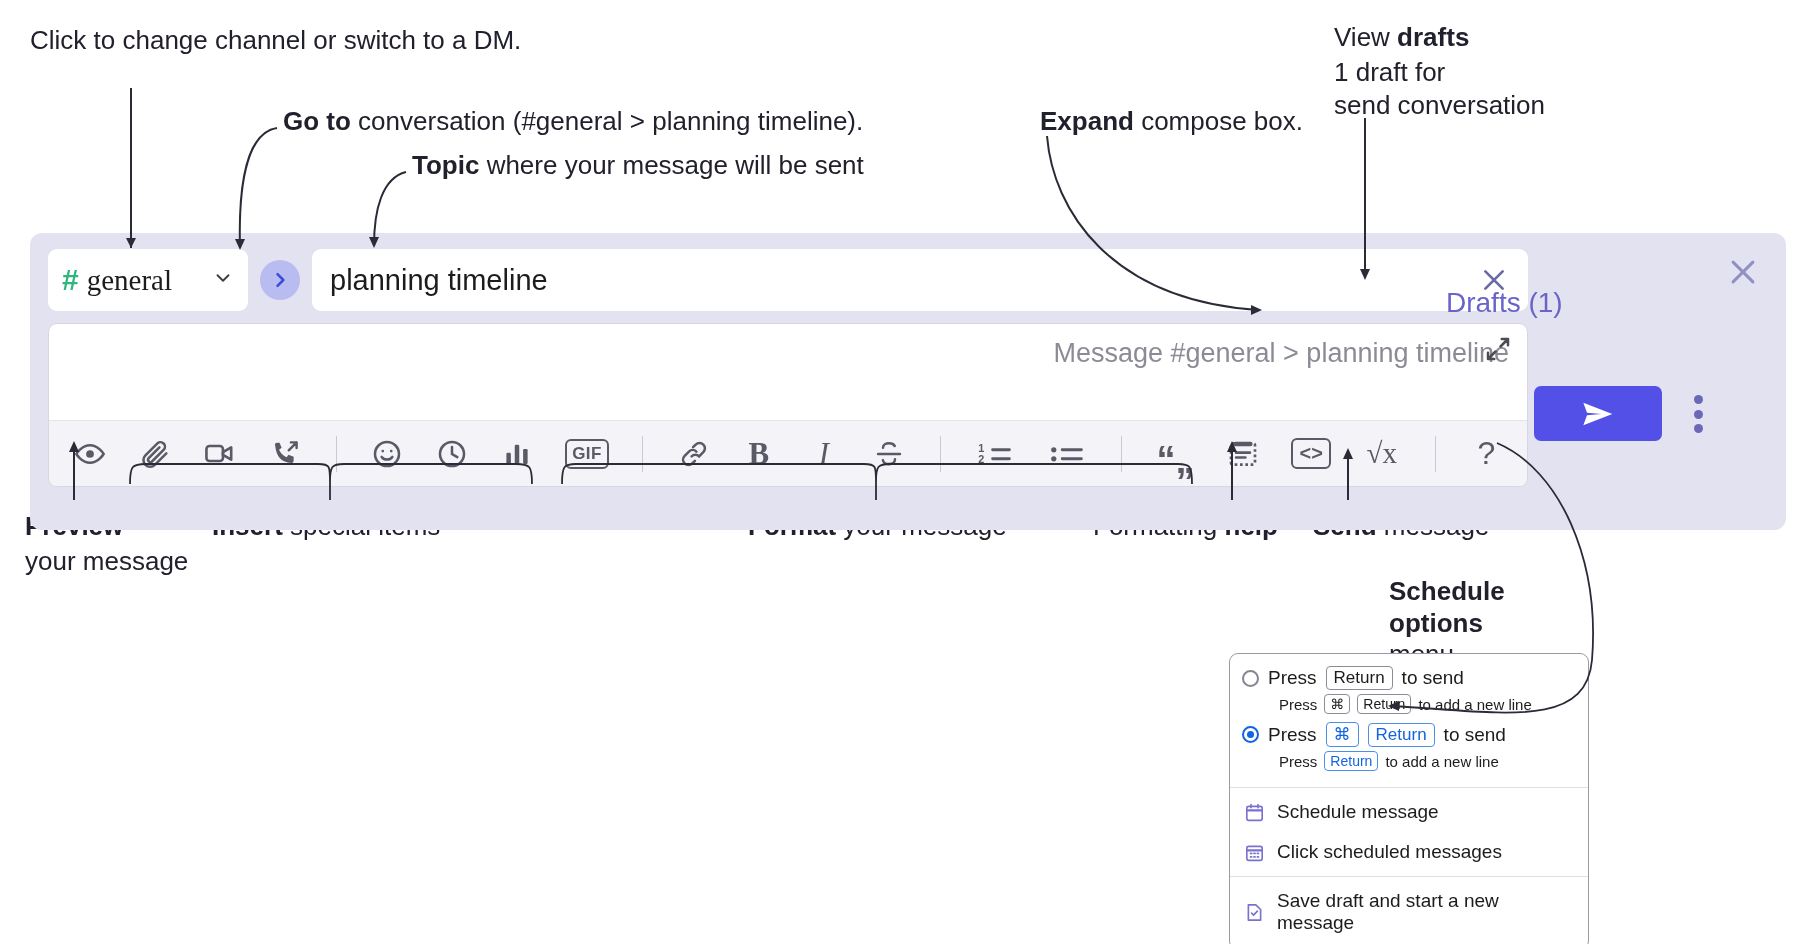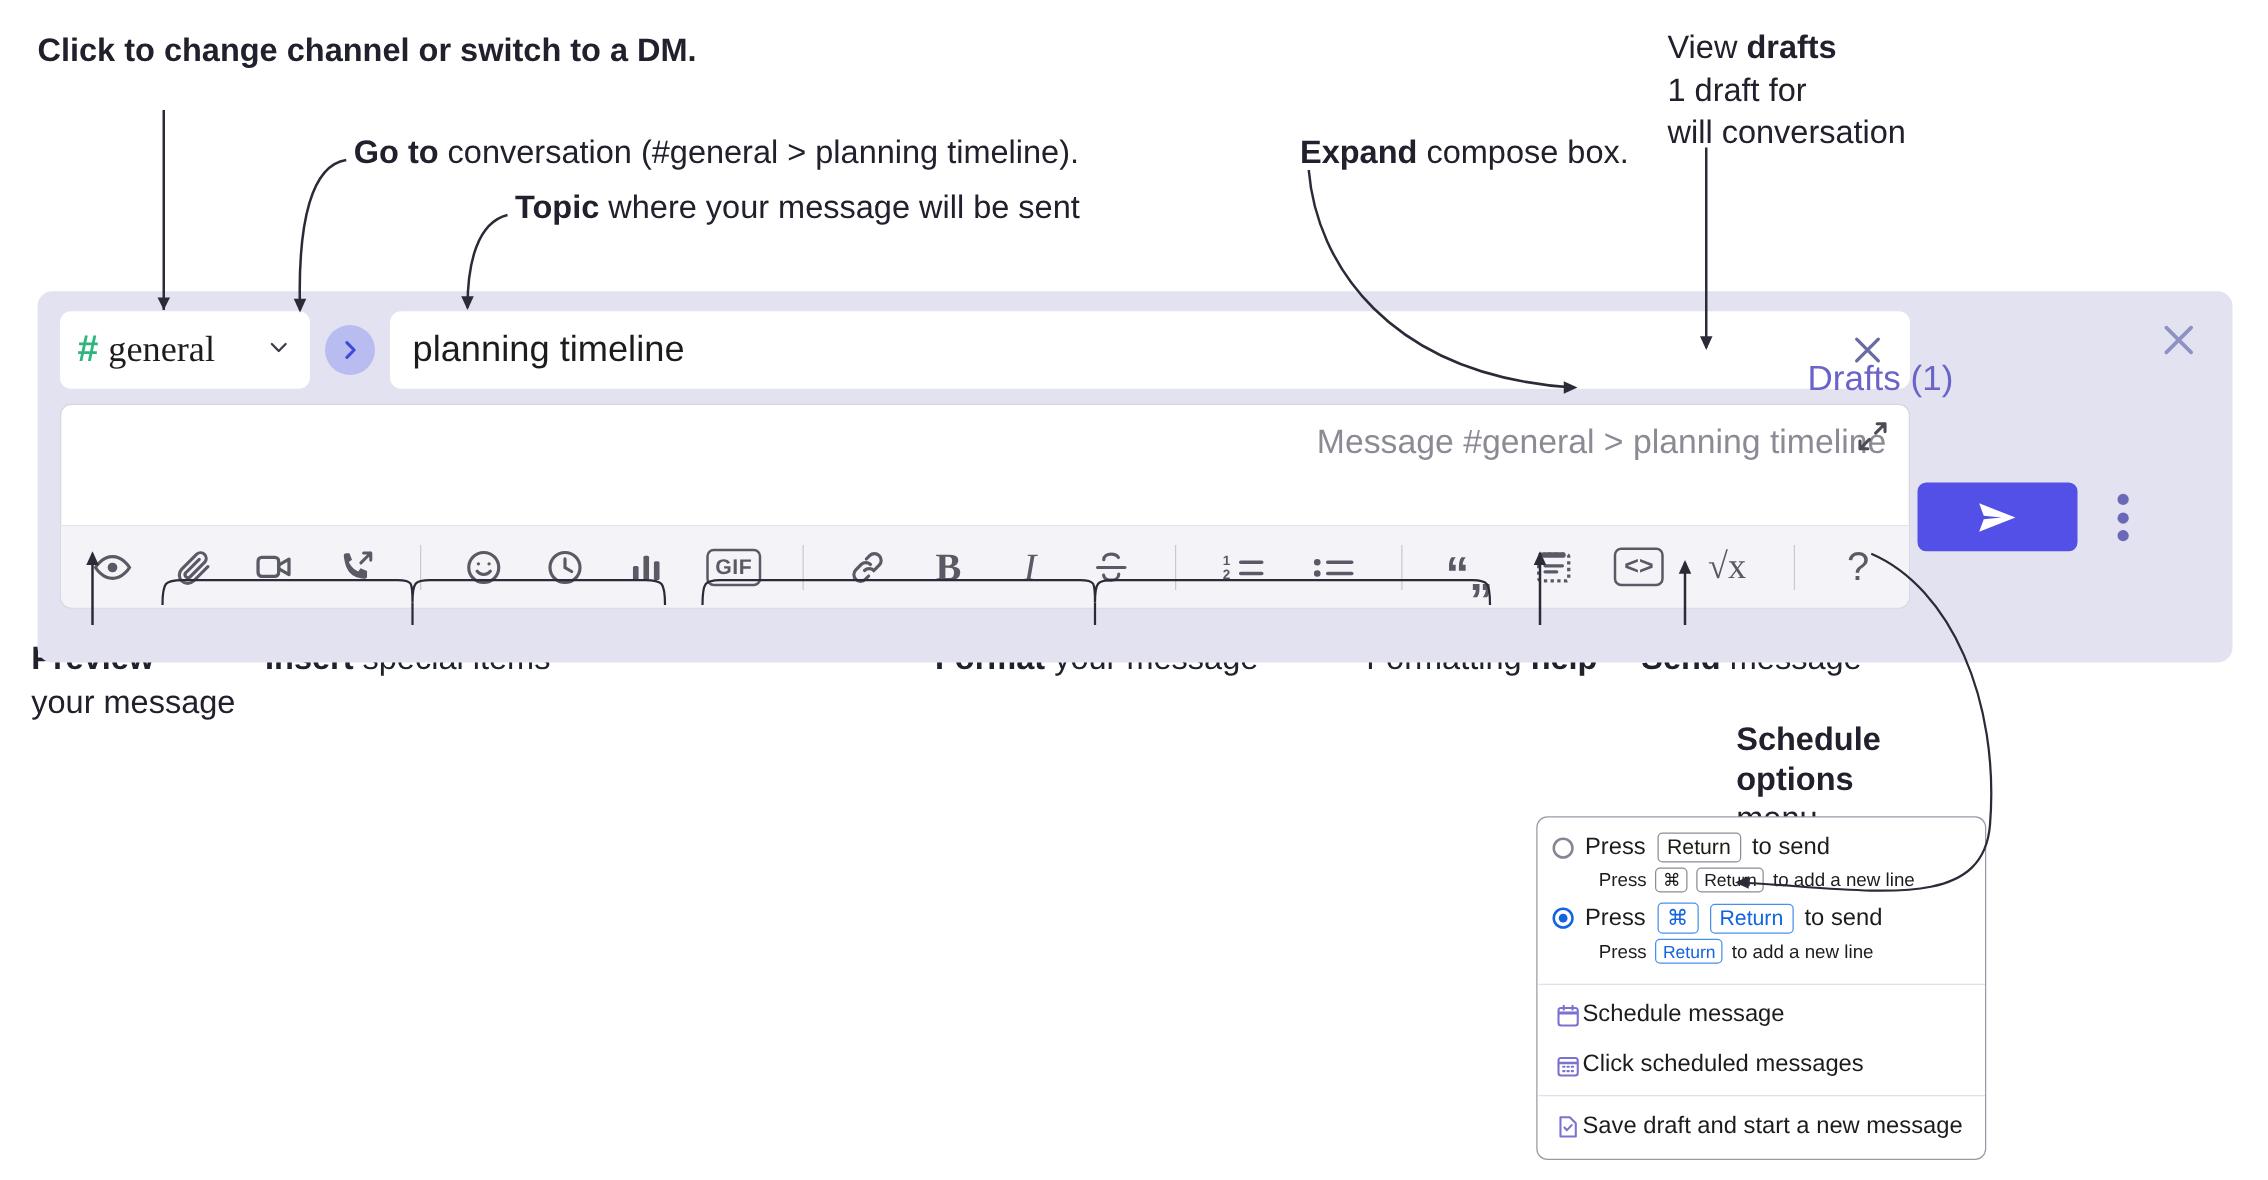--- a/index.html
+++ b/index.html
@@ -200,52 +200,52 @@
     border-radius: 4px;
     padding: 1px 7px;
     font-size: 17px;
     color: #1d1c1d;
     background: #fff;
   }
   .key.sm { font-size: 14px; padding: 1px 5px; }
   .key.blue { border-color: #4a90e8; color: #1264e0; }
   .menu-div { height: 1px; background: #e0e0e6; }
   .menu-item {
-    display: flex; align-items: center; gap: 1px;
+    display: flex; align-items: center; gap: 12px;
     font-size: 19px; color: #1d1c1d;
     padding: 9px 14px;
   }
   .menu-item .mi-icon { color: #7a72cf; display: flex; flex: 0 0 auto;}
 
   
   #overlay { position: absolute; left:0; top:0; width: 1814px; height: 944px; pointer-events: none; }
 </style>
 </head>
 <body>
 
 <div class="ann" style="left:30px; top:22px;">
-  <div class="em-i" style="margin-top:3px;font-weight:bold;">Click to change channel or switch to a DM.</div>
+  <div class="em-i" style="margin-top:3px;">Click to change channel or switch to a DM.</div>
 </div>
 
 <div class="ann" style="left:283px; top:106px;">
   <b>Go to</b><span> conversation (#general &gt; planning timeline).</span>
 </div>
 
 <div class="ann" style="left:412px; top:150px;">
   <b>Topic</b><span> where your message will be sent</span>
 </div>
 
 <div class="ann" style="left:1040px; top:106px;">
   <b>Expand</b><span> compose box.</span>
 </div>
 
 <div class="ann" style="left:1334px; top:22px;">
   <div><span>View </span><b>drafts</b></div>
   <div class="em-i" style="margin-top:3px;">1 draft for</div>
-  <div class="em-i" style="margin-top:2px;">will conversation</div>
+  <div class="em-i" style="margin-top:2px;">send conversation</div>
 </div>
 
 <div class="ann" style="left:25px; top:511px;">
   <div><b>Preview</b></div>
   <div style="margin-top:3px;">your message</div>
 </div>
 
 <div class="ann" style="left:212px; top:511px;">
   <b>Insert</b><span> special items</span>
 </div>

